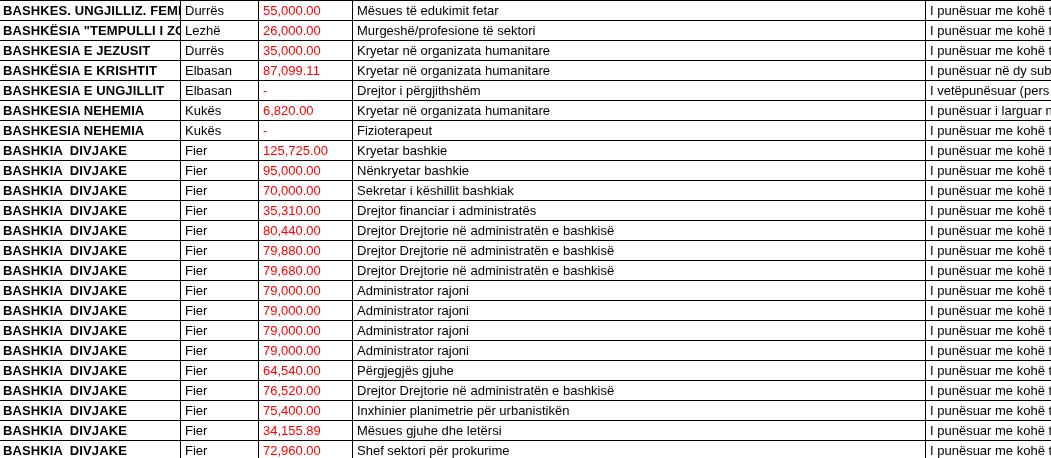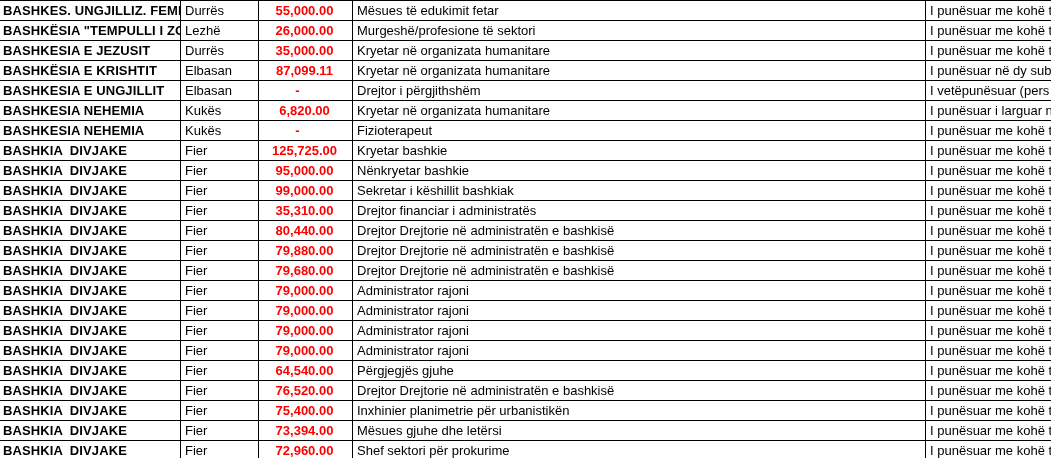--- a/index.html
+++ b/index.html
@@ -37,22 +37,22 @@
     white-space:pre;
     overflow:hidden;
     vertical-align:middle;
   }
   td.org{
     font-weight:bold;
     padding-left:3px;
     letter-spacing:.1px;
   }
   td.amount{
-    text-align:center;
-    font-weight:bold;
+    text-align:left;
+    font-weight:normal;
     color:var(--red);
     padding-right:6px;
   }
   td.amount.dash{
     padding-right:20px;
   }
   td.city,td.title,td.status{
     font-weight:normal;
   }
 </style>
@@ -127,21 +127,21 @@
       <tr>
     <td class="org">BASHKIA  DIVJAKE</td>
     <td class="city">Fier</td>
     <td class="amount">95,000.00</td>
     <td class="title">Nënkryetar bashkie</td>
     <td class="status">I punësuar me kohë t</td>
   </tr>
       <tr>
     <td class="org">BASHKIA  DIVJAKE</td>
     <td class="city">Fier</td>
-    <td class="amount">99,000.00</td>
+    <td class="amount">70,000.00</td>
     <td class="title">Sekretar i këshillit bashkiak</td>
     <td class="status">I punësuar me kohë t</td>
   </tr>
       <tr>
     <td class="org">BASHKIA  DIVJAKE</td>
     <td class="city">Fier</td>
     <td class="amount">35,310.00</td>
     <td class="title">Drejtor financiar i administratës</td>
     <td class="status">I punësuar me kohë t</td>
   </tr>
@@ -211,21 +211,21 @@
       <tr>
     <td class="org">BASHKIA  DIVJAKE</td>
     <td class="city">Fier</td>
     <td class="amount">75,400.00</td>
     <td class="title">Inxhinier planimetrie për urbanistikën</td>
     <td class="status">I punësuar me kohë t</td>
   </tr>
       <tr>
     <td class="org">BASHKIA  DIVJAKE</td>
     <td class="city">Fier</td>
-    <td class="amount">73,394.00</td>
+    <td class="amount">34,155.89</td>
     <td class="title">Mësues gjuhe dhe letërsi</td>
     <td class="status">I punësuar me kohë t</td>
   </tr>
       <tr>
     <td class="org">BASHKIA  DIVJAKE</td>
     <td class="city">Fier</td>
     <td class="amount">72,960.00</td>
     <td class="title">Shef sektori për prokurime</td>
     <td class="status">I punësuar me kohë t</td>
   </tr>

